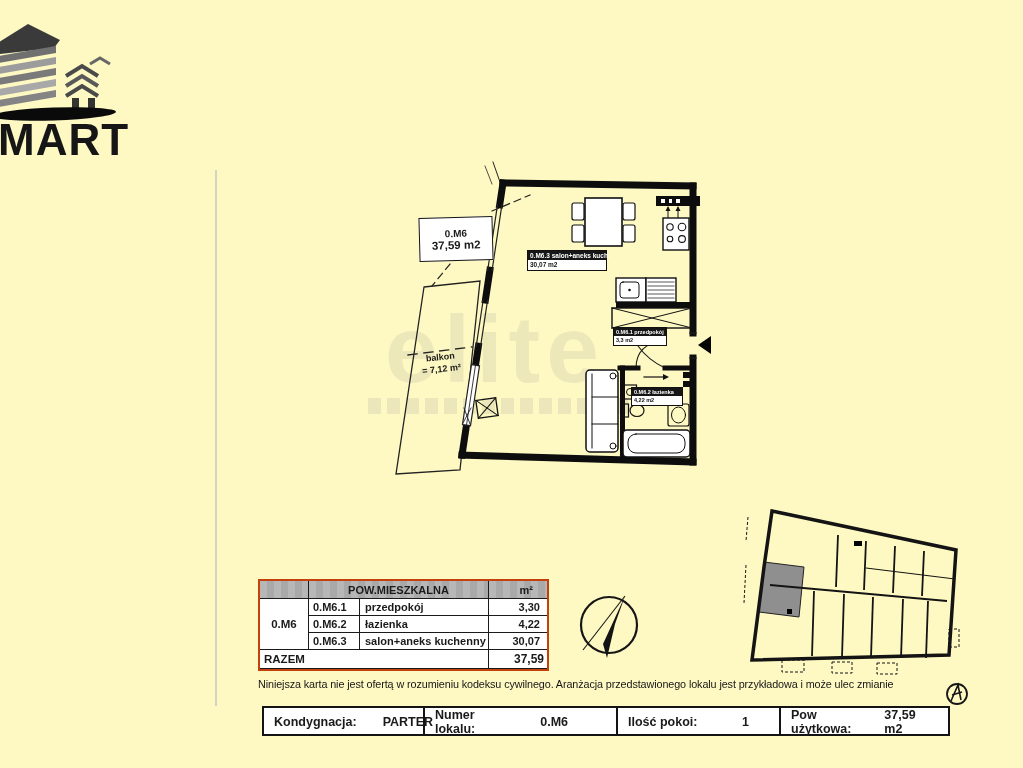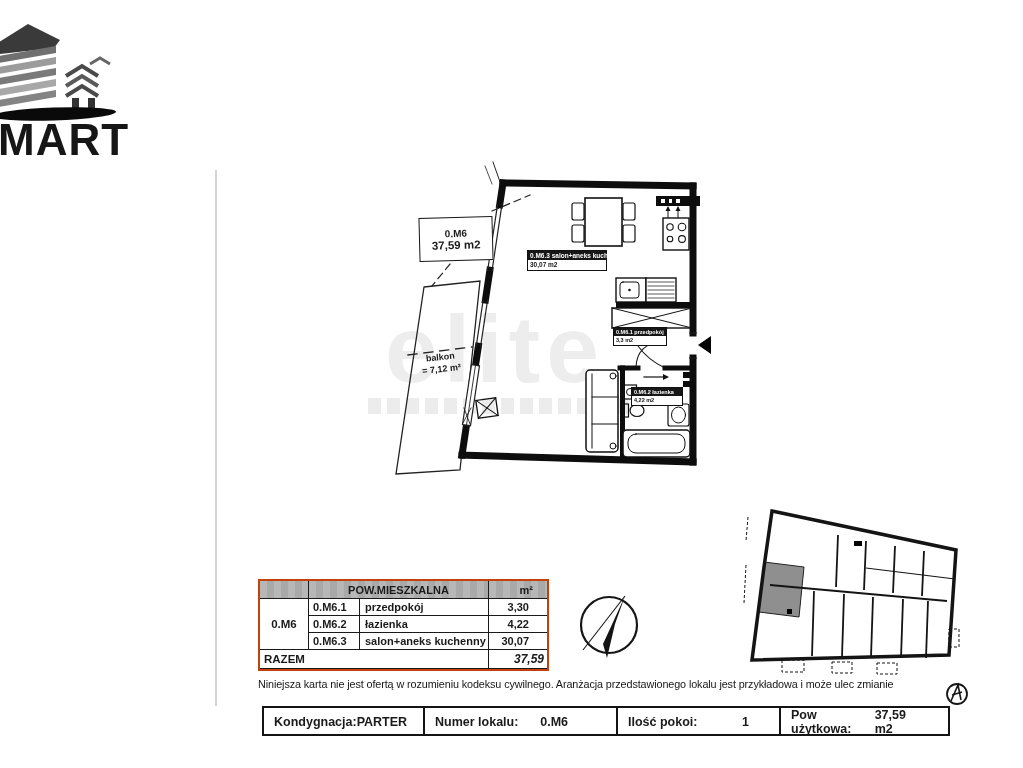--- a/index.html
+++ b/index.html
@@ -1,16 +1,16 @@
 <!DOCTYPE html>
 <html><head>
 <meta charset="utf-8">
 <style>
   html,body{margin:0;padding:0;background:#e8e8e8;}
-  .page{position:relative;width:1023px;height:768px;background:#ffffff;overflow:hidden;
+  .page{position:relative;width:1023px;height:768px;background:#fef9c3;overflow:hidden;
         font-family:"Liberation Sans",sans-serif;color:#1a1a1a;}
   .abs{position:absolute;}
 
   
   .logo-text{position:absolute;font-weight:800;color:#161616;line-height:1;letter-spacing:1px;}
   
   .scanline{position:absolute;width:1.5px;background:#c6c6c6;opacity:.75;}
 
   
   .wm{position:absolute;font-size:95px;font-weight:700;color:#8a8a8a;opacity:.15;letter-spacing:6px;}
@@ -36,31 +36,31 @@
           grid-template-columns:49px 51px 129px 58px;grid-template-rows:18px 17px 17px 17px 19px;
           border:2px solid #c2410c;background:#fff;font-size:11px;font-weight:700;}
   .atable div{display:flex;align-items:center;border-right:1.5px solid #1a1a1a;border-bottom:1.5px solid #1a1a1a;}
   .atable .noR{border-right:none;}
   .athead{background:repeating-linear-gradient(90deg,#b7b7b7 0 7px,#a9a9a9 7px 14px);}
   .ath-title{justify-content:center;grid-column:2/4;}
   .ath-unit{justify-content:flex-end;padding-right:14px;}
   .atg{grid-row:2/5;justify-content:center;font-size:11.5px;}
   .atcode{padding-left:4px;}
   .atname{padding-left:5px;}
-  .atarea{justify-content:flex-end;padding-right:18px;}
+  .atarea{justify-content:flex-end;padding-right:7px;}
   .attl{grid-column:1/4;padding-left:4px;font-size:11.5px;border-bottom:none;}
-  .attv{justify-content:flex-end;padding-right:3px;font-size:12px;border-bottom:none;font-style:italic;}
+  .attv{justify-content:flex-end;padding-right:3px;font-size:12px;border-bottom:none;}
 
   
   .disclaimer{position:absolute;left:258px;top:678px;width:692px;font-size:10.8px;font-weight:400;
               color:#161616;letter-spacing:-0.1px;white-space:nowrap;}
   .infobar{position:absolute;left:262px;top:706px;width:684px;height:26px;border:2px solid #141414;
            display:grid;grid-template-columns:161px 193px 163px 161px;background:#fff;}
   .infobar .cell{display:flex;align-items:center;border-right:2px solid #141414;
-                 font-size:12.5px;font-weight:700;padding-left:10px;}
+                 font-size:12.5px;font-weight:700;padding-left:10px;gap:26px;}
   .infobar .cell:last-child{border-right:none;}
   .infobar .val{margin-left:auto;}
   .pr28{padding-right:28px;} .pr48{padding-right:48px;} .pr30{padding-right:30px;} .pr18{padding-right:18px;}
 </style>
 </head>
 <body>
 
 <div class="page">
 
   <svg class="abs" style="left:-6px;top:14px" width="135" height="108" viewBox="0 0 135 108">

